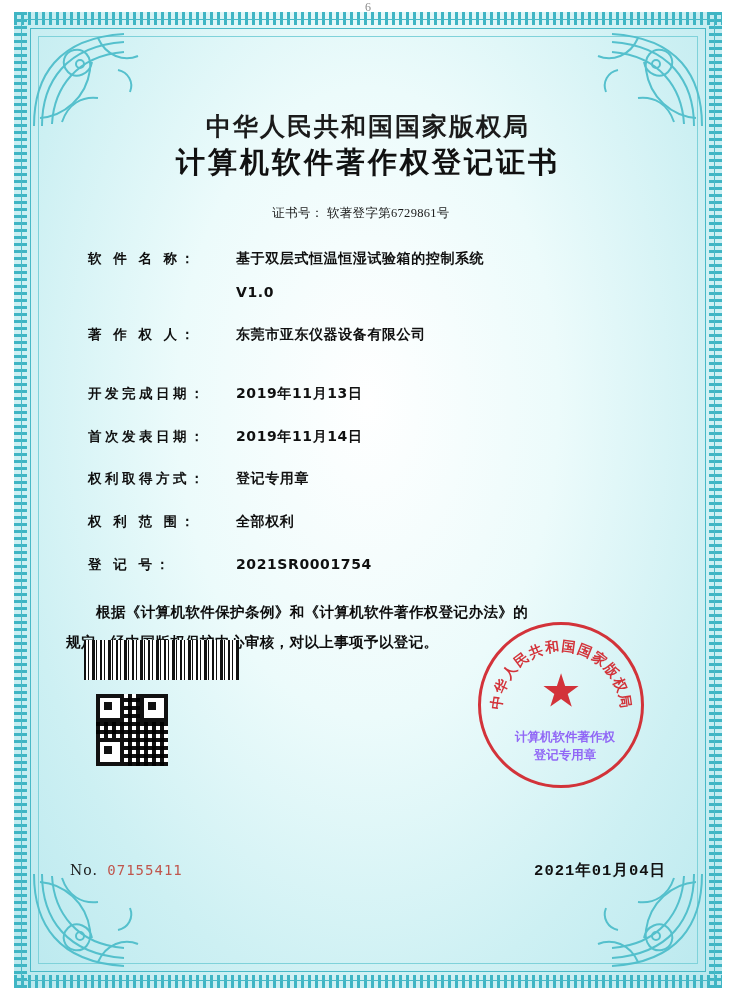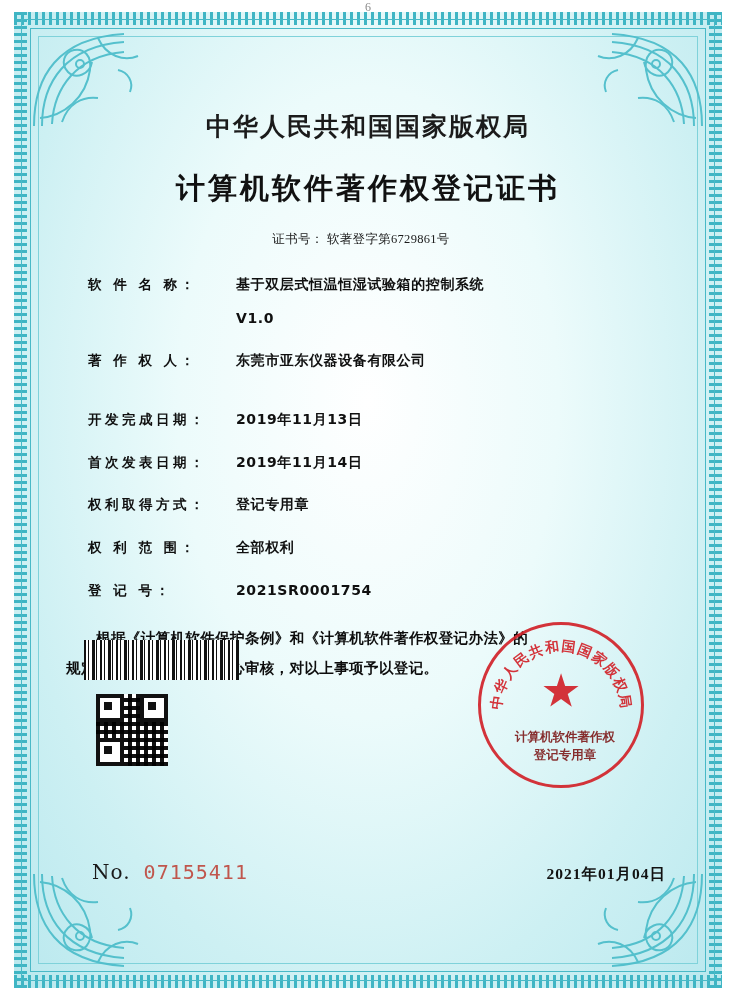--- a/index.html
+++ b/index.html
@@ -100,21 +100,20 @@
     font-weight: 700;
     margin-top: 18px;
   }
   .doc-title {
     text-align: center;
     font-size: 29px;
     letter-spacing: 3px;
     color: #111111;
     font-family: "DejaVu Serif", "Liberation Serif", serif;
     font-weight: 700;
-    margin-top: 26px;
   }
   .cert-no {
     text-align: center;
     font-size: 12.5px;
     color: #1a1a1a;
     margin-top: 22px;
     padding-right: 14px;
     letter-spacing: .3px;
   }
 
@@ -234,43 +233,42 @@
   }
   .seal .bottom-text {
     position: absolute;
     left: 8px; right: 0;
     bottom: 22px;
     text-align: center;
     font-family: "DejaVu Sans", "Liberation Sans", sans-serif;
     font-size: 12.5px;
     font-weight: 700;
     line-height: 1.4;
-    color: #7f1d1d;
+    color: #8b5cf6;
   }
 
   
   .footer {
     position: absolute;
     left: 70px;
     right: 70px;
     top: 860px;
     display: flex;
     justify-content: space-between;
     align-items: baseline;
   }
   .serial {
     font-family: "DejaVu Sans Mono", "Liberation Mono", monospace;
-    font-size: 20px;
+    font-size: 14px;
     color: #c0564d;
     letter-spacing: 1px;
-    margin-left: 22px;
   }
   .serial .prefix { color: #1a1a1a; font-family: "DejaVu Serif", serif; }
   .issue-date {
-    font-family: Liberation Serif, serif;
+    font-family: Liberation Mono, monospace;
     font-size: 15.5px;
     font-weight: 700;
     color: #111;
     letter-spacing: 1px;
   }
   .top-mark {
     position: absolute;
     left: 50%;
     top: 0;
     transform: translateX(-50%);

